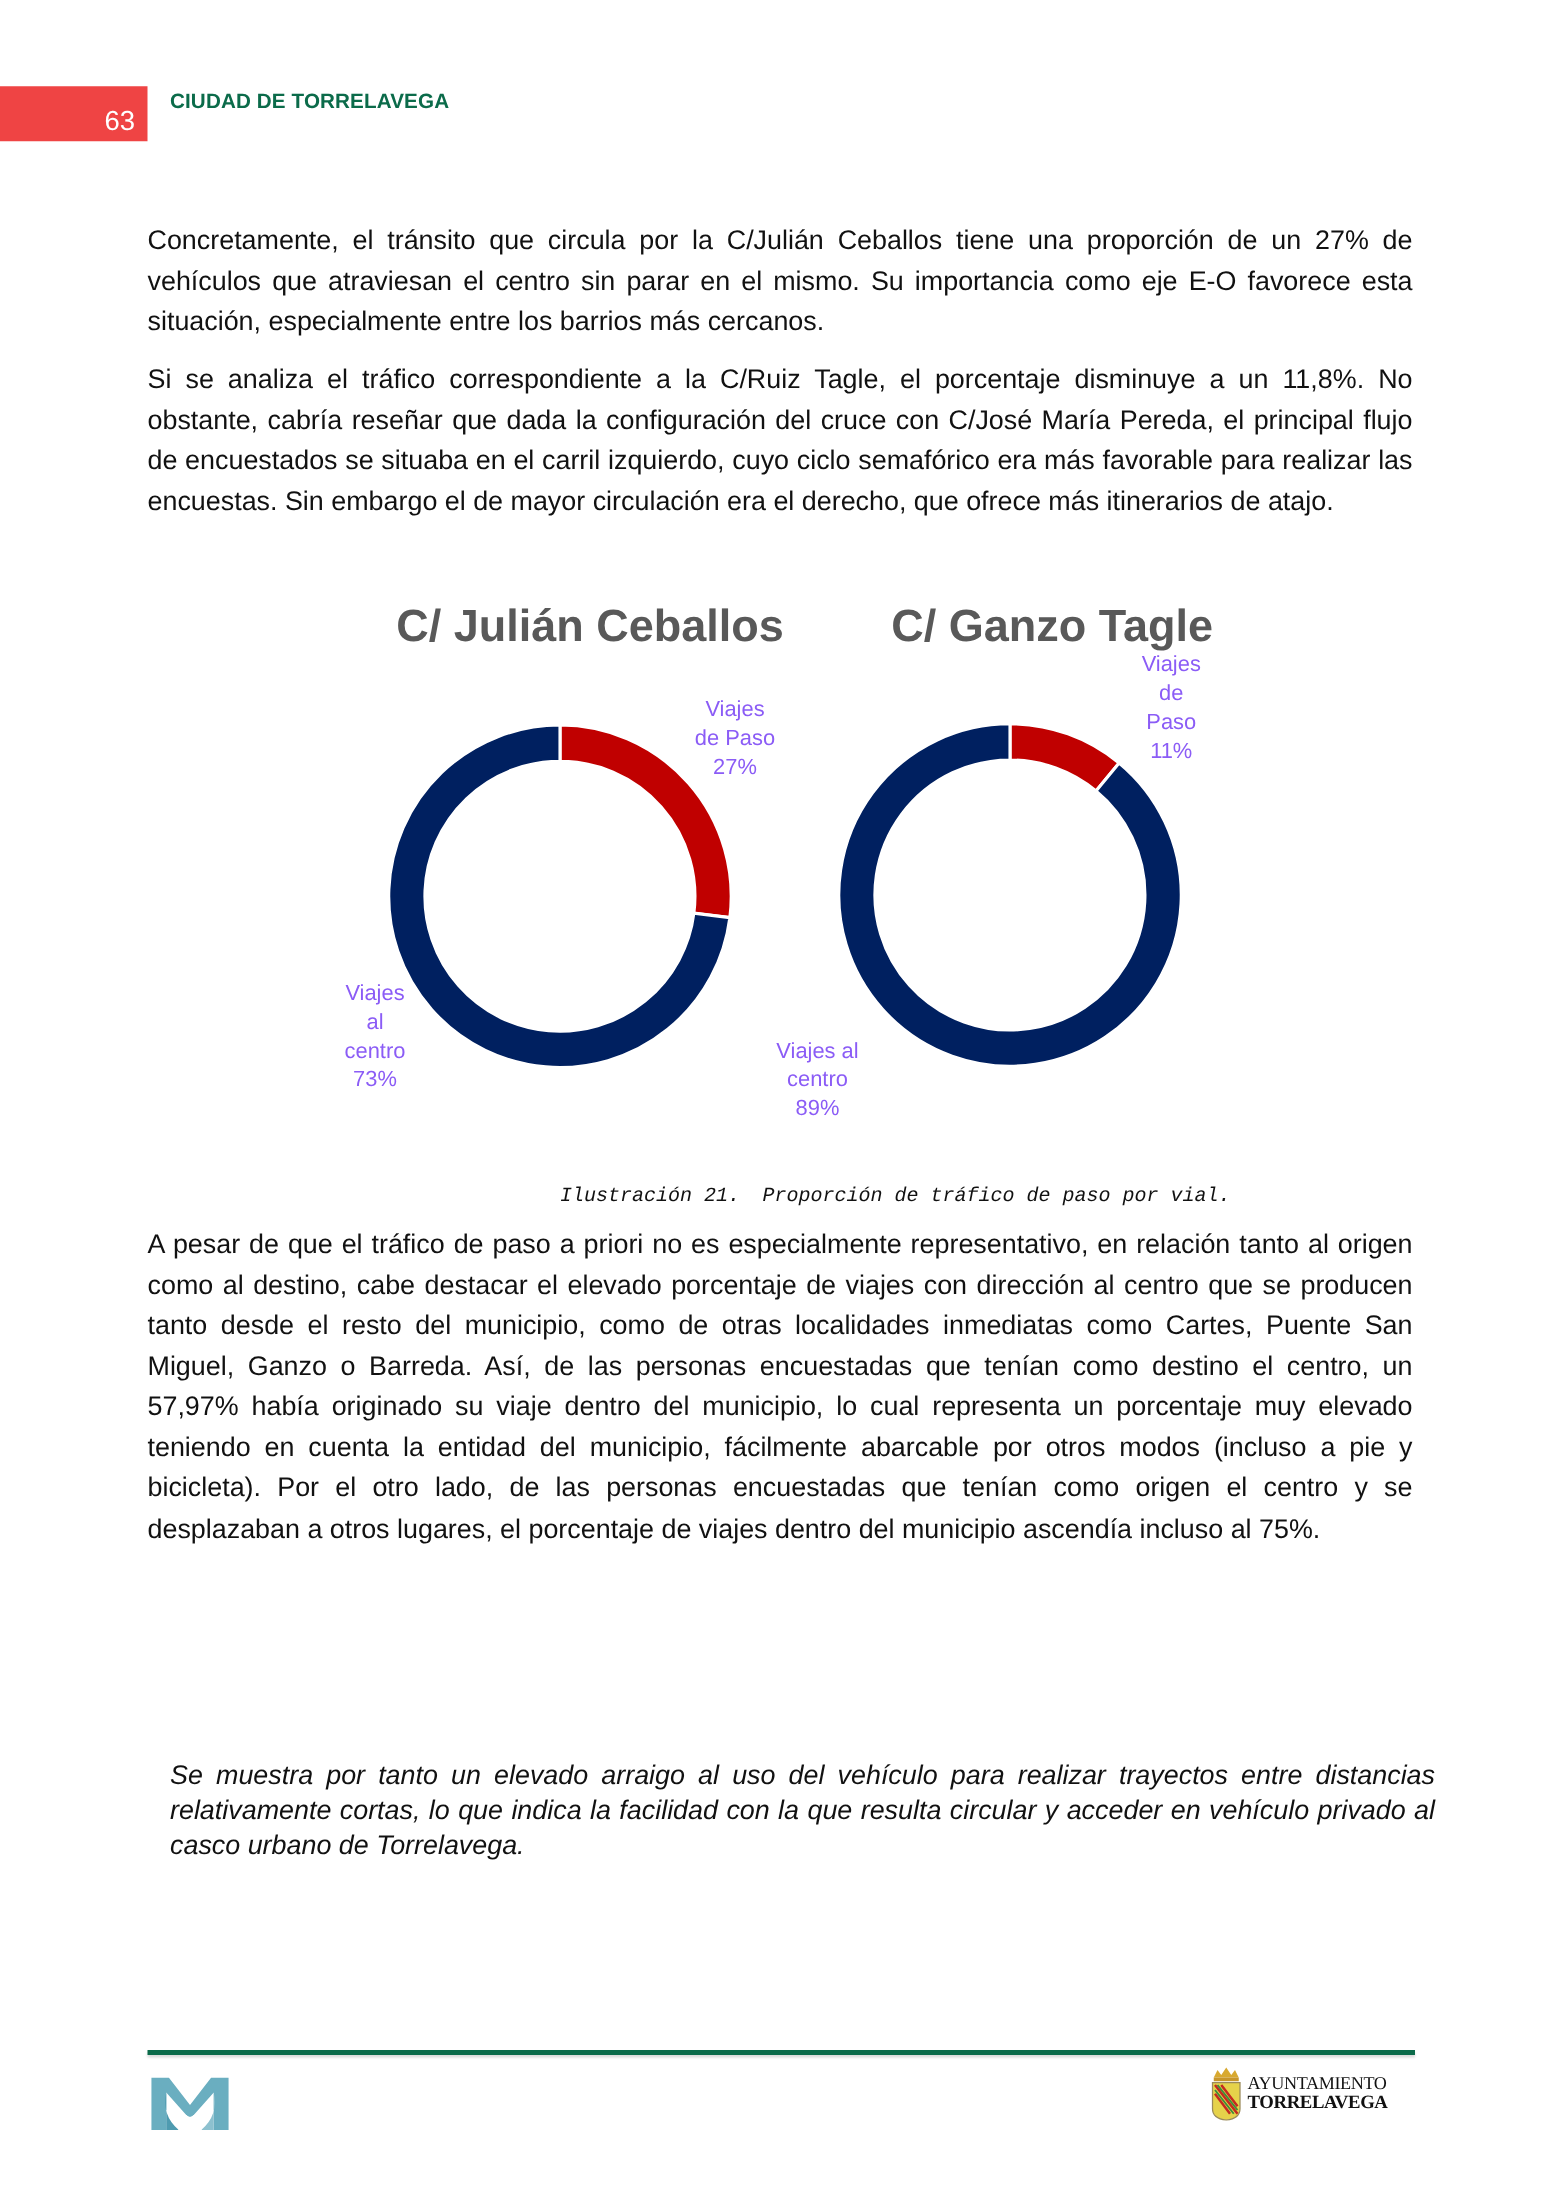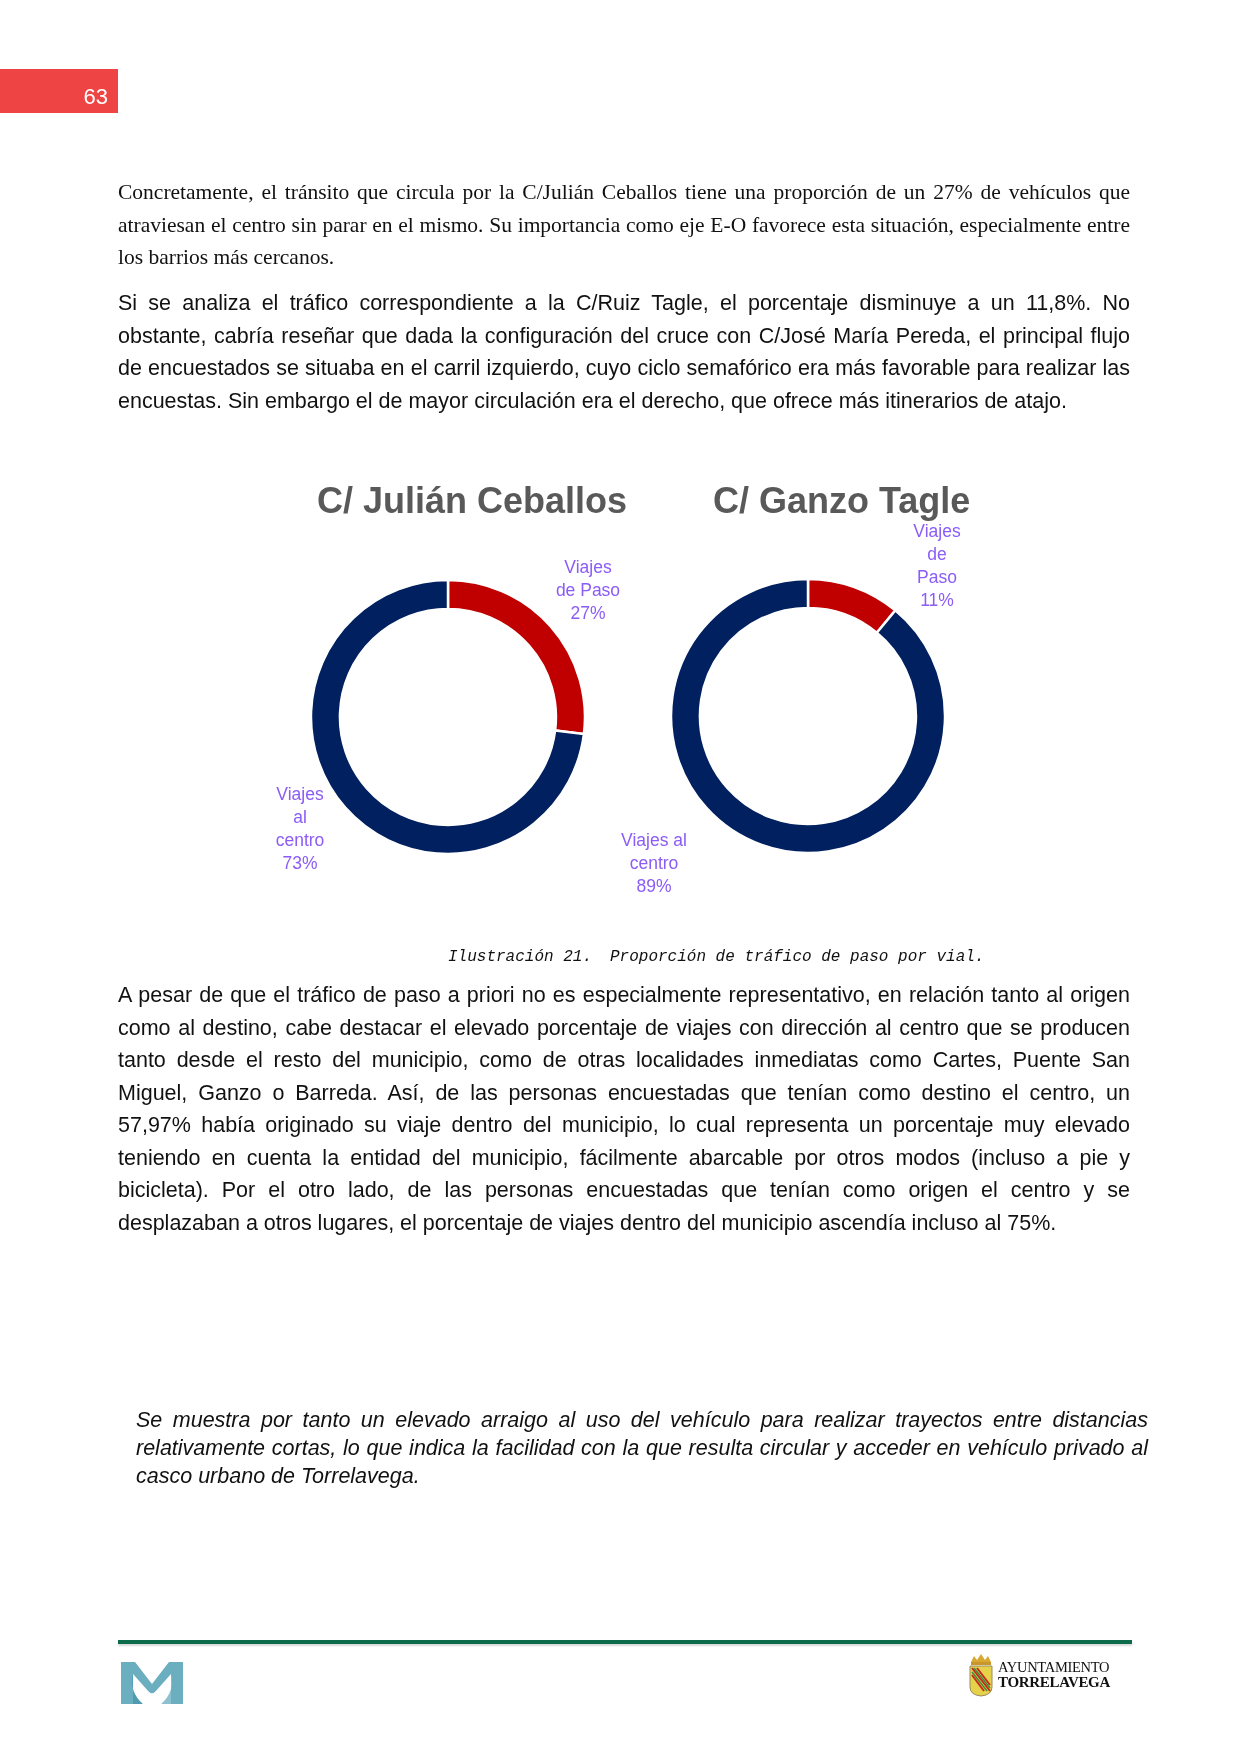--- a/index.html
+++ b/index.html
@@ -25,23 +25,24 @@
                margin-left: 4px; letter-spacing: -0.3px; }
   .ayto-text .big { font-weight: bold; font-size: 15px; }
 </style>
 </head>
 <body>
 
 <div class="page-num-box">
   <span class="page-num">63</span>
 </div>
 <div class="header-title">
+  <div>CIUDAD DE TORRELAVEGA</div>
 </div>
 
-<p class="para" style="top:176px; margin:0;font-family:Liberation Serif, serif;">Concretamente, el tránsito que circula por la C/Julián Ceballos tiene una proporción de un 27% de vehículos que atraviesan el centro sin parar en el mismo. Su importancia como eje E-O favorece esta situación, especialmente entre los barrios más cercanos.</p>
+<p class="para" style="top:176px; margin:0;">Concretamente, el tránsito que circula por la C/Julián Ceballos tiene una proporción de un 27% de vehículos que atraviesan el centro sin parar en el mismo. Su importancia como eje E-O favorece esta situación, especialmente entre los barrios más cercanos.</p>
 <p class="para" style="top:287px; margin:0;">Si se analiza el tráfico correspondiente a la C/Ruiz Tagle, el porcentaje disminuye a un 11,8%. No obstante, cabría reseñar que dada la configuración del cruce con C/José María Pereda, el principal flujo de encuestados se situaba en el carril izquierdo, cuyo ciclo semafórico era más favorable para realizar las encuestas. Sin embargo el de mayor circulación era el derecho, que ofrece más itinerarios de atajo.</p>
 
 <div class="chart-title" style="left:317px; top:480px;">C/ Julián Ceballos</div>
 <svg style="position:absolute; left:306px; top:575px;" width="284" height="284" viewBox="0 0 284 284">
   <g transform="translate(142,142)">
 
     <path d="M 0 -137 A 137 137 0 0 1 135.9 17.1 L 107.1 13.5 A 108 108 0 0 0 0 -108 Z" fill="#c00000" stroke="#ffffff" stroke-width="2.5"></path>
     <path d="M 135.9 17.1 A 137 137 0 1 1 0 -137 L 0 -108 A 108 108 0 1 0 107.1 13.5 Z" fill="#002060" stroke="#ffffff" stroke-width="2.5"></path>
   </g>
 </svg>

